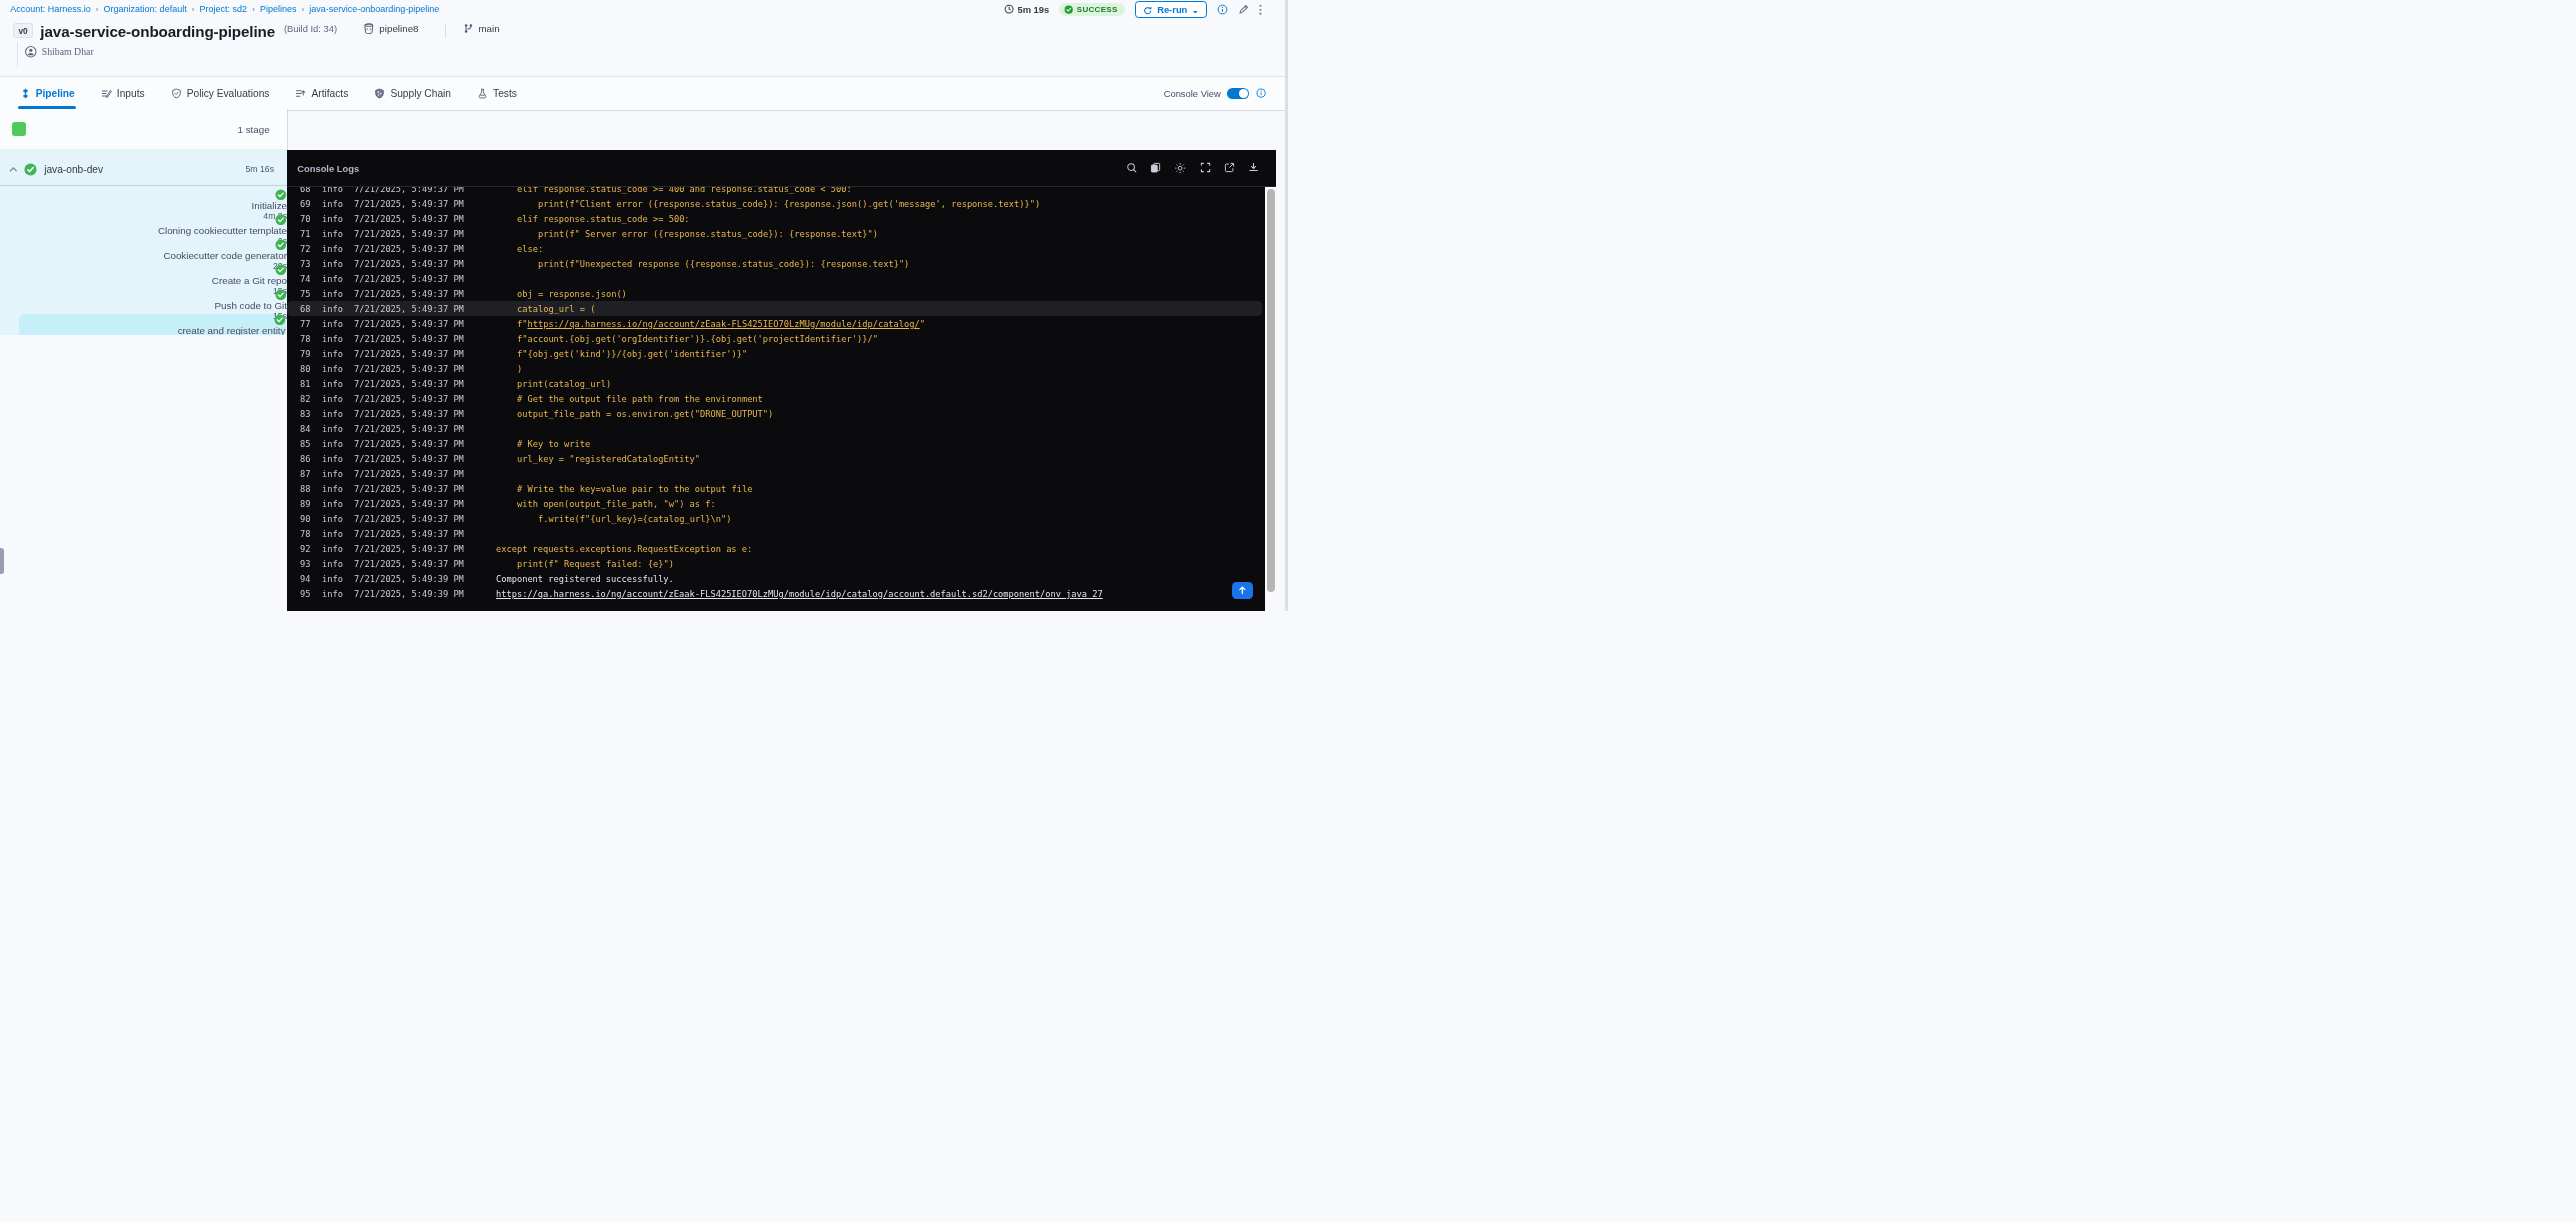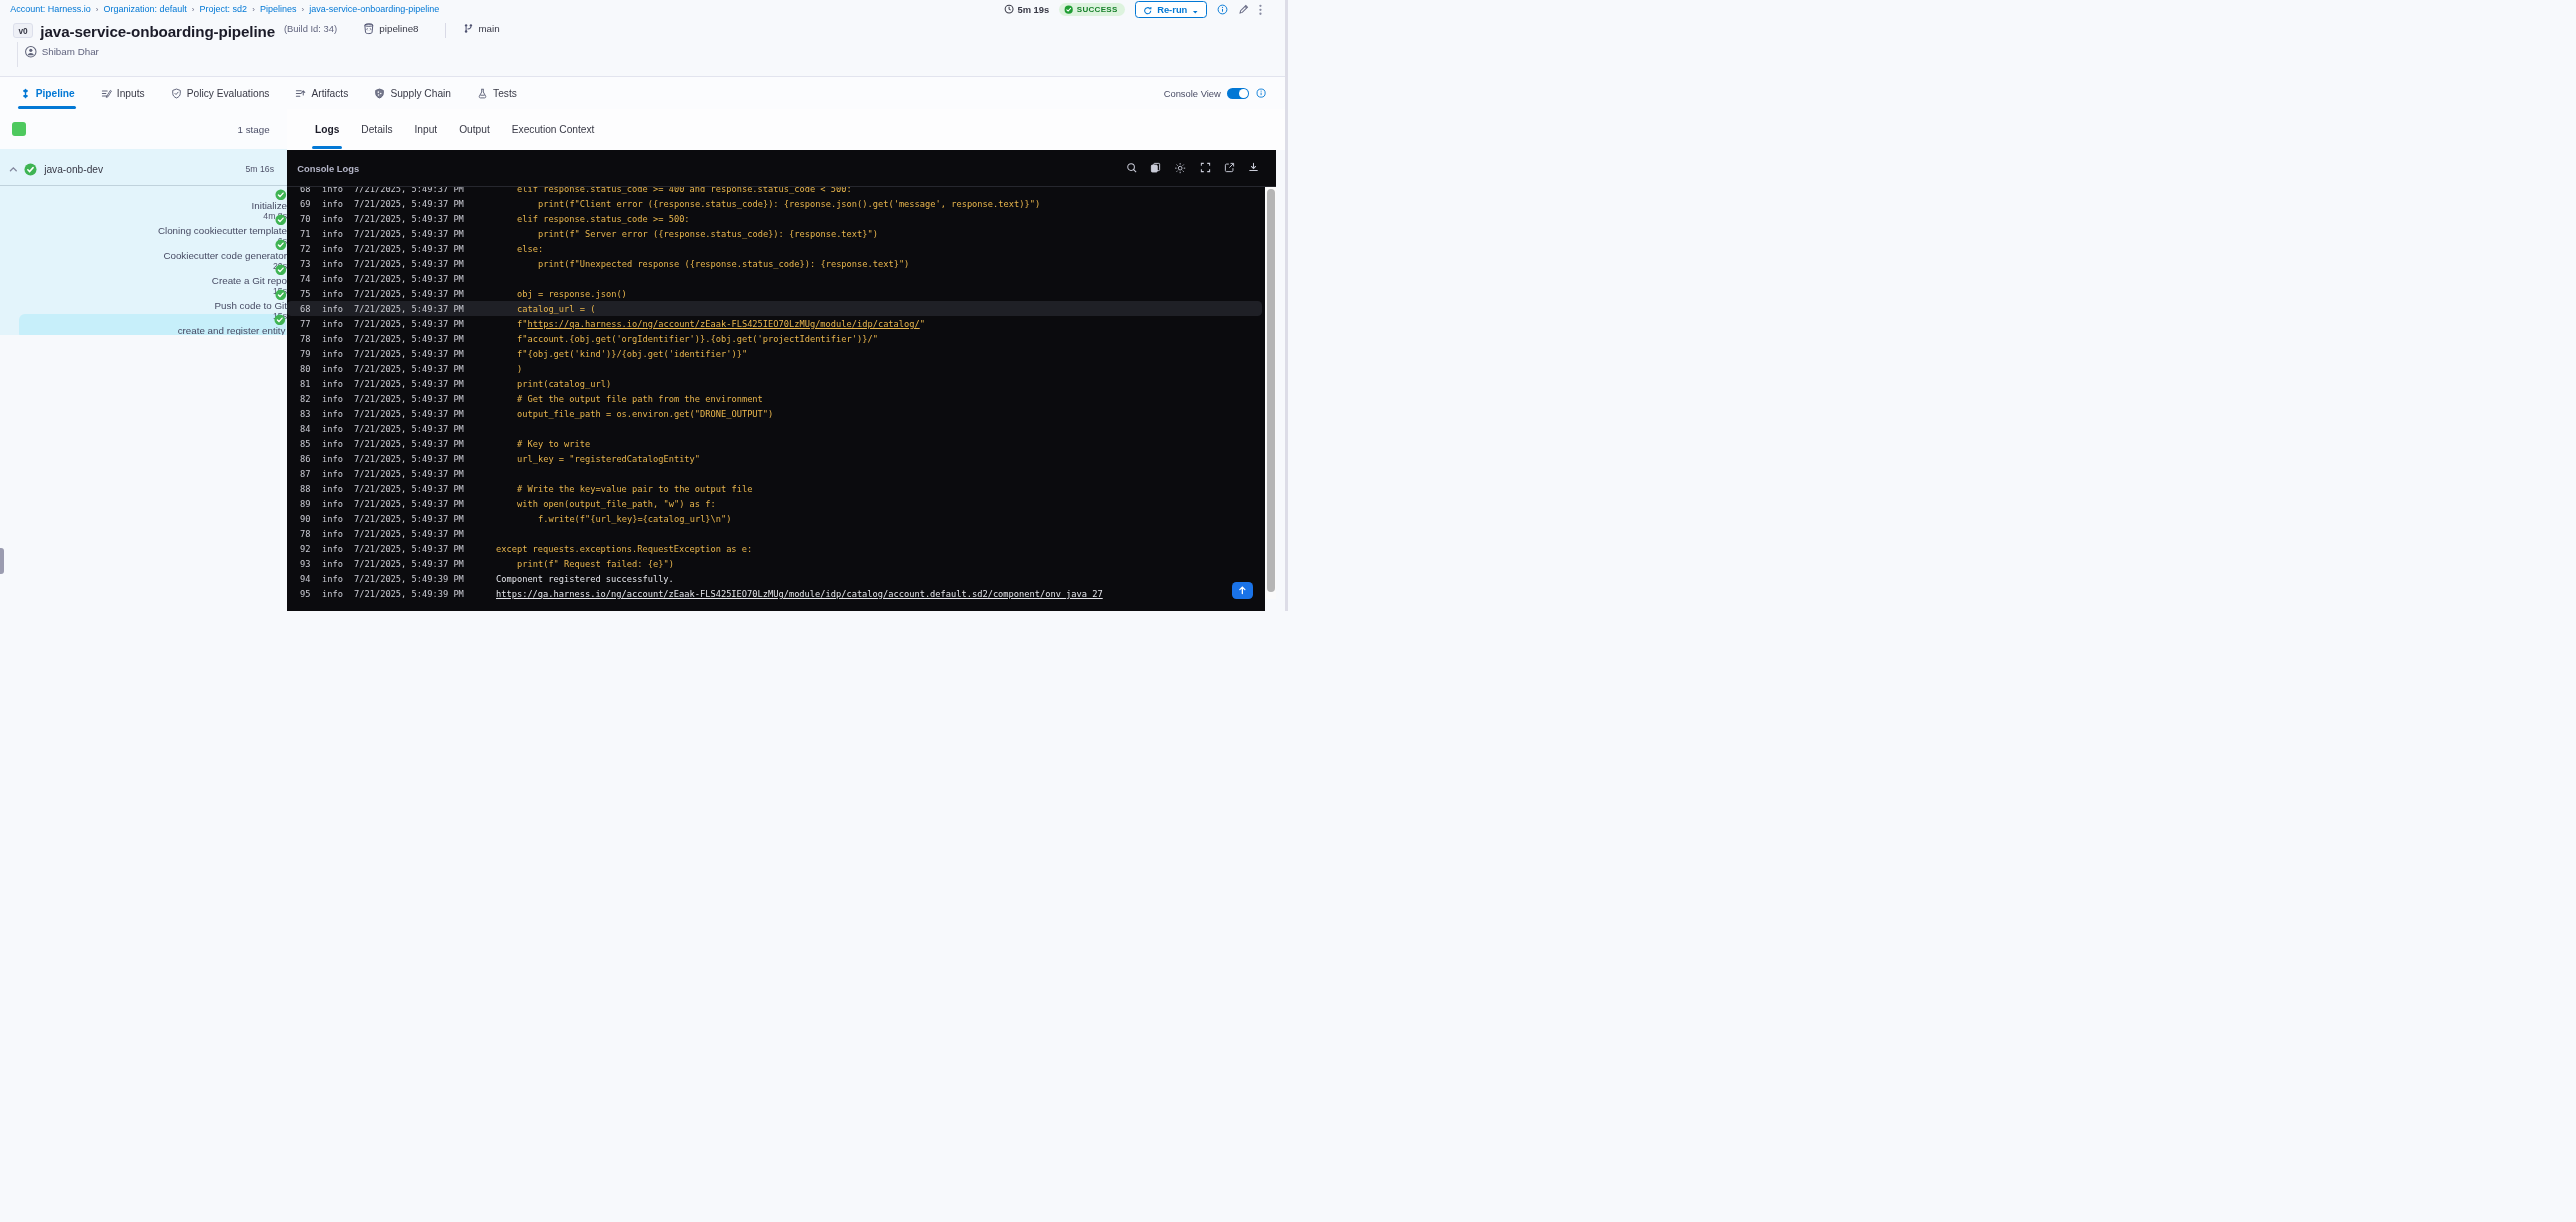--- a/index.html
+++ b/index.html
@@ -20,21 +20,21 @@
     color:#0278d5;border-radius:3.6px;padding:2.2px 7.3px;font-size:9.4px;font-weight:600;cursor:pointer;}
   .ghosticon{color:#6b6e87;cursor:pointer;}
   #titlerow{left:13px;top:23px;display:flex;align-items:flex-start;gap:7.3px;}
   #vbadge{background:#eef0f6;border:0.7px solid #dcdfeb;border-radius:2.9px;font-size:8.3px;
     font-weight:700;color:#383946;padding:1.5px 4.4px;}
   #ptitle{font-size:15.2px;font-weight:700;color:#1b1b28;letter-spacing:-0.1px;}
   #buildid{font-size:9.4px;color:#61647e;margin-left:1.5px;}
   .metachip{display:flex;align-items:center;gap:4.4px;font-size:9.8px;color:#383946;}
   #repo-chip{margin-left:19px;} #branch-chip{margin-left:10.2px;}
   .vdiv{width:0.7px;height:14.5px;background:#d9dae6;margin-left:19px;}
-  #userrow{left:25px;top:46px;display:flex;gap:5.1px;font-size:9.8px;color:#61647e;}
+  #userrow{left:25px;top:46px;display:flex;gap:5.1px;font-size:9.8px;color:#61647e;font-family:Liberation Serif, serif;}
   #userline{left:16.7px;top:42px;width:0.7px;height:25px;background:#dfe1ea;}
   
   #tabbar{left:0;right:0;top:76px;height:33px;background:#fbfcfe;border-top:0.7px solid #e2e4ee;
     border-bottom:0.7px solid #d9dae6;display:flex;align-items:center;padding-left:19.6px;gap:26px;}
   .tab{position:relative;display:flex;align-items:center;gap:5.1px;font-size:10.2px;color:#383946;
     height:100%;cursor:pointer;}
   .tab .ticon{color:#5f6379;}
   .tab.active{color:#0278d5;font-weight:600;}
   .tab.active .ticon{color:#0278d5;}
   .tab.active::after{content:"";position:absolute;left:-1.5px;right:-1.5px;bottom:1.5px;height:2.2px;
@@ -352,27 +352,20 @@
             </svg>
           </span>
           <span class="name">create and register entity</span>
           <span class="sdur">5s</span>
         </div>
       </div>
   </div>
   <div id="sidebar-rest" class="abs"></div>
   <div id="edge-handle" class="abs"></div>
 
-  <div id="logtabs" class="abs">
-      <div class="ltab active">Logs</div>
-      <div class="ltab">Details</div>
-      <div class="ltab">Input</div>
-      <div class="ltab">Output</div>
-      <div class="ltab">Execution Context</div>
-    </div>
 
   <div id="console-head" class="abs">
     <span id="console-title">Console Logs</span>
     <span id="console-icons">
         <span class="cicon">
           <svg width="11.6" height="11.6" viewBox="0 0 16 16" fill="none" stroke="currentColor" stroke-width="1.4">
             <circle cx="7" cy="7" r="4.6"></circle>
             <path d="M10.5 10.5L14 14"></path>
           </svg>
         </span>

